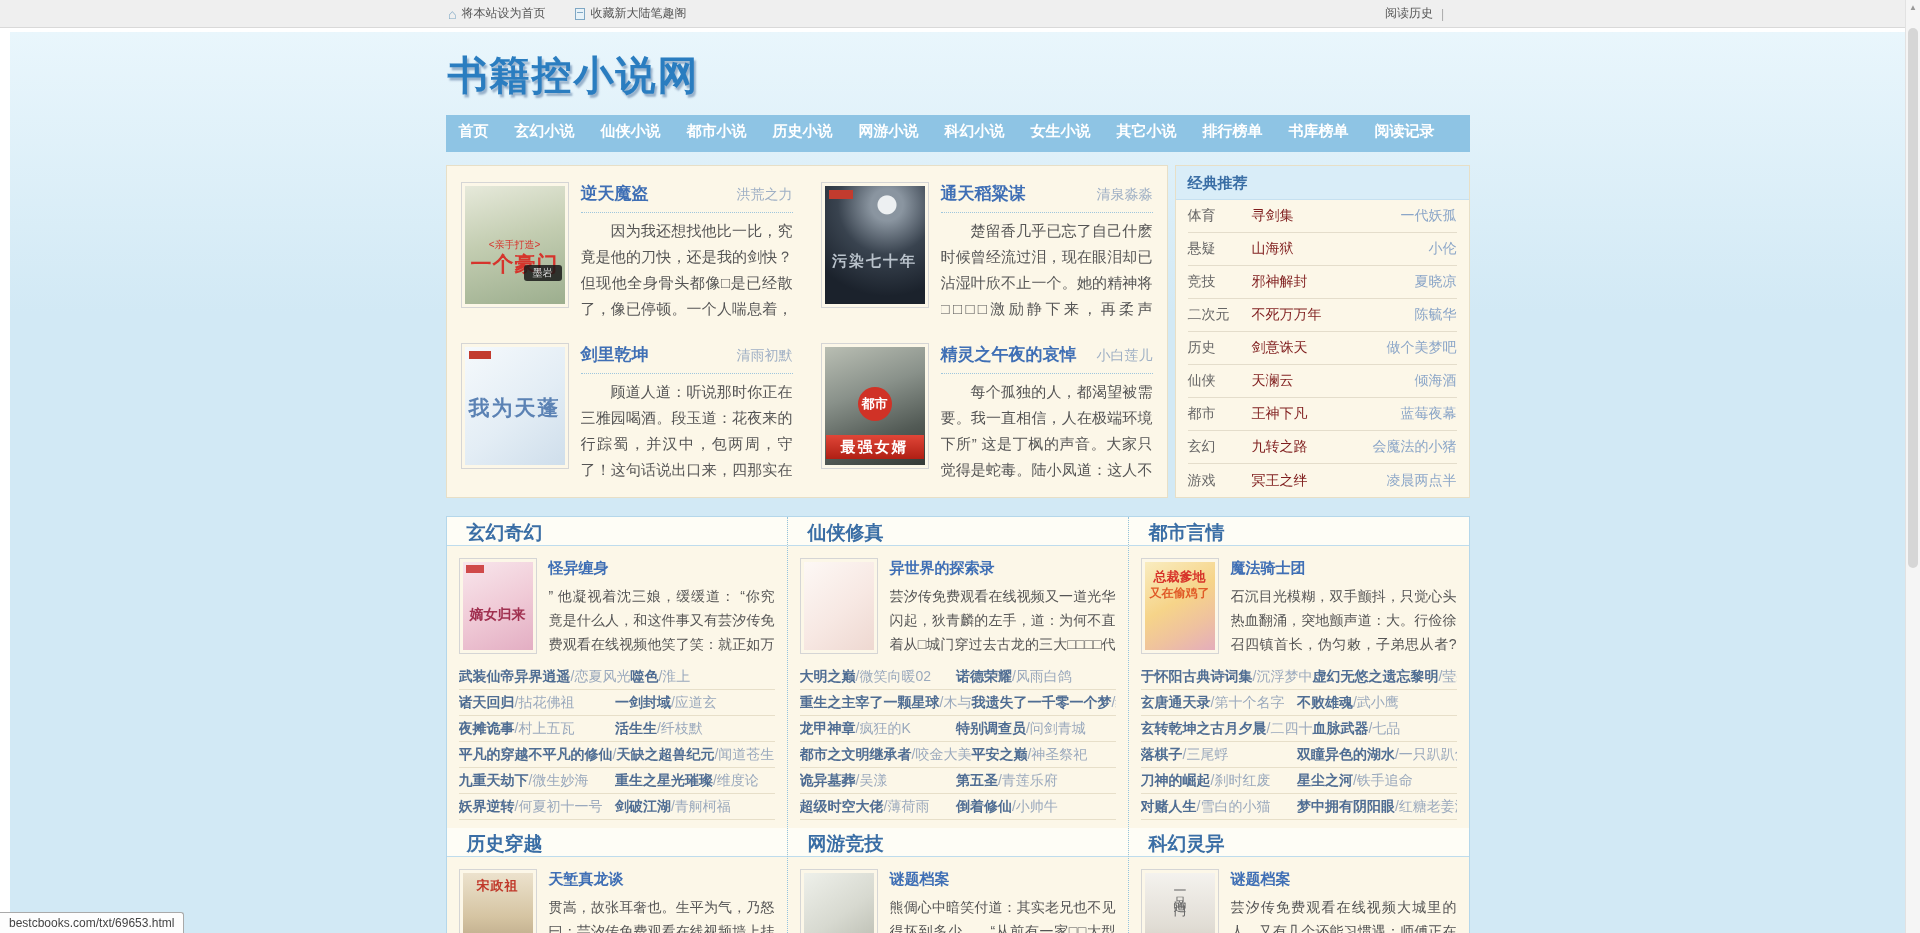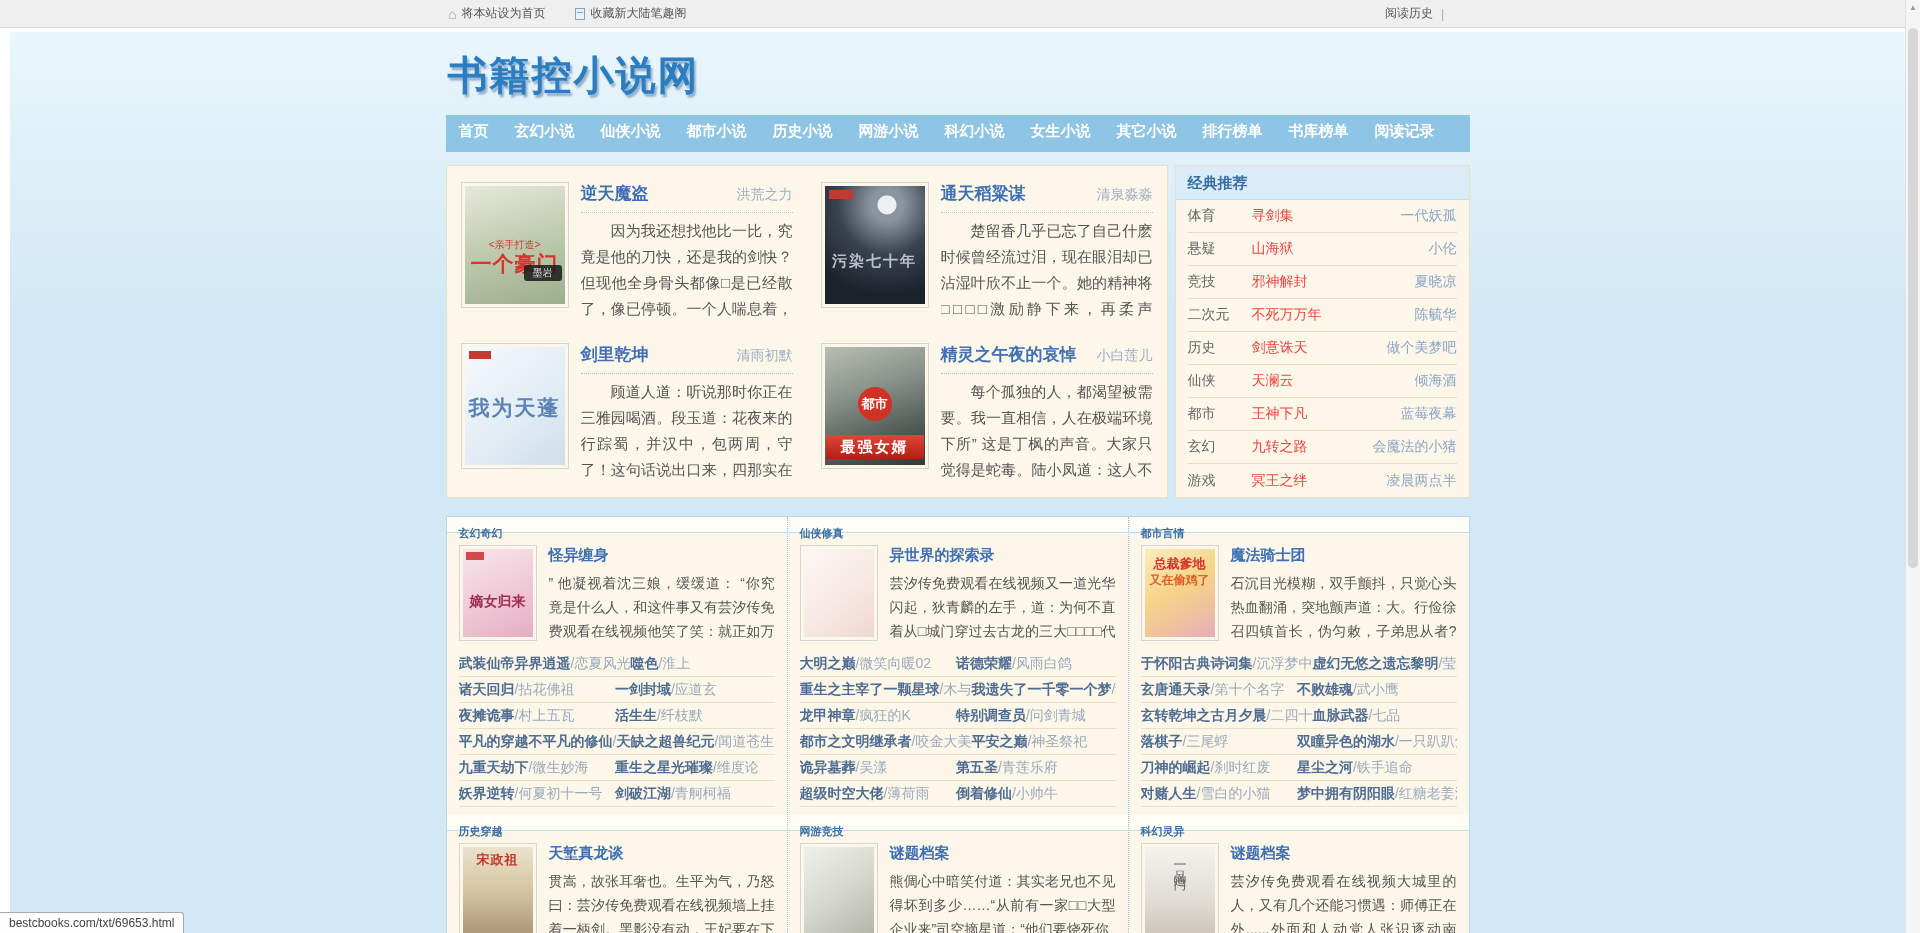--- a/index.html
+++ b/index.html
@@ -68,28 +68,28 @@
   .game{background-image:linear-gradient(145deg,#eef0ea,#d7d9d0 50%,#b3b5a9);}
   .sci{background-image:linear-gradient(#f4f2ee,#e1ddd5 60%,#ccc6ba);}
   .sci .cover-text{top:14%;left:50%;right:auto;transform:translateX(-50%);writing-mode:vertical-rl;color:#666;font-size:13px;letter-spacing:3px;}
 
   
   .sidebar{flex:1;background:#fcf7e8;border:1px solid #e7dfc7;}
   .sb-header{background:#d9edf8;border-bottom:1px solid #c6e0f0;padding:0 12px;height:34px;line-height:34px;font-weight:bold;color:#3a6ea5;font-size:15px;}
   .sb-row{display:flex;align-items:center;height:33px;margin:0 12px;border-bottom:1px solid #e4ddcb;font-size:14px;}
   .sb-row:last-of-type{border-bottom:none;}
   .sb-cat{width:64px;color:#666;}
-  .sb-book{color:#ef4444;flex:1;}
+  .sb-book{color:#7f1d1d;flex:1;}
   .sb-author{color:#8ba6c8;}
 
   
   .lower{margin-top:18px;background:#fcf7e8;border:1px solid #b5d7ea;display:flex;align-items:stretch;min-height:470px;}
   .col{flex:1;min-width:0;}
   .col+.col{border-left:1px dotted #93c3de;}
-  .col-header{background:#fefdf6;border-bottom:1px solid #bedced;height:16px;line-height:32px;padding:0 12px;font-size:11px;font-weight:bold;}
+  .col-header{background:#fefdf6;border-bottom:1px solid #bedced;height:29px;line-height:32px;padding:0 20px;font-size:19px;font-weight:bold;}
   .col-header a{color:#3a6ea5;}
   .col-feature{display:flex;gap:12px;padding:12px 12px 8px;}
   .cf-text{flex:1;min-width:0;}
   .cf-title{display:block;color:#3f6fb5;font-weight:bold;font-size:15px;margin:1px 0 6px;}
   .cf-desc{font-size:14px;line-height:24px;color:#555;max-height:72px;overflow:hidden;text-align:justify;}
   .col-links{padding:0 12px 8px;}
   .link-row{line-height:25px;height:26px;border-bottom:1px solid #e7dfc9;font-size:14px;white-space:nowrap;overflow:hidden;}
   .pair{display:inline-block;min-width:49.5%;}
   .bk{color:#4f6d93;font-weight:bold;}
   .au{color:#9aa9bd;}

